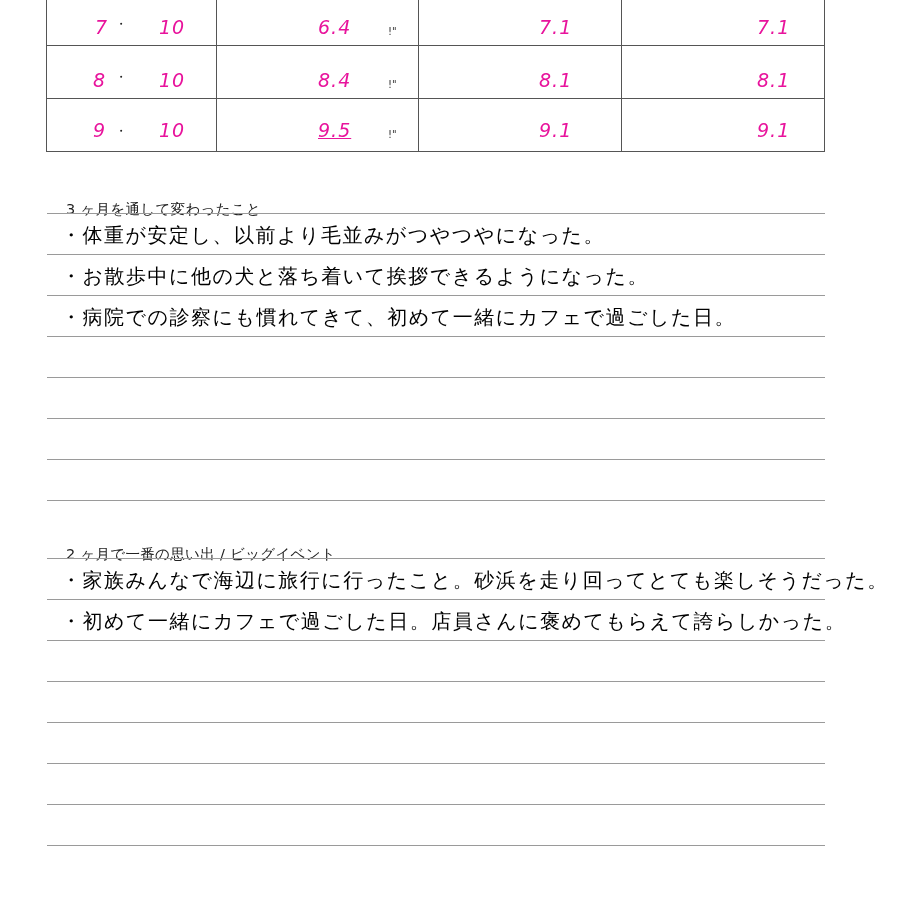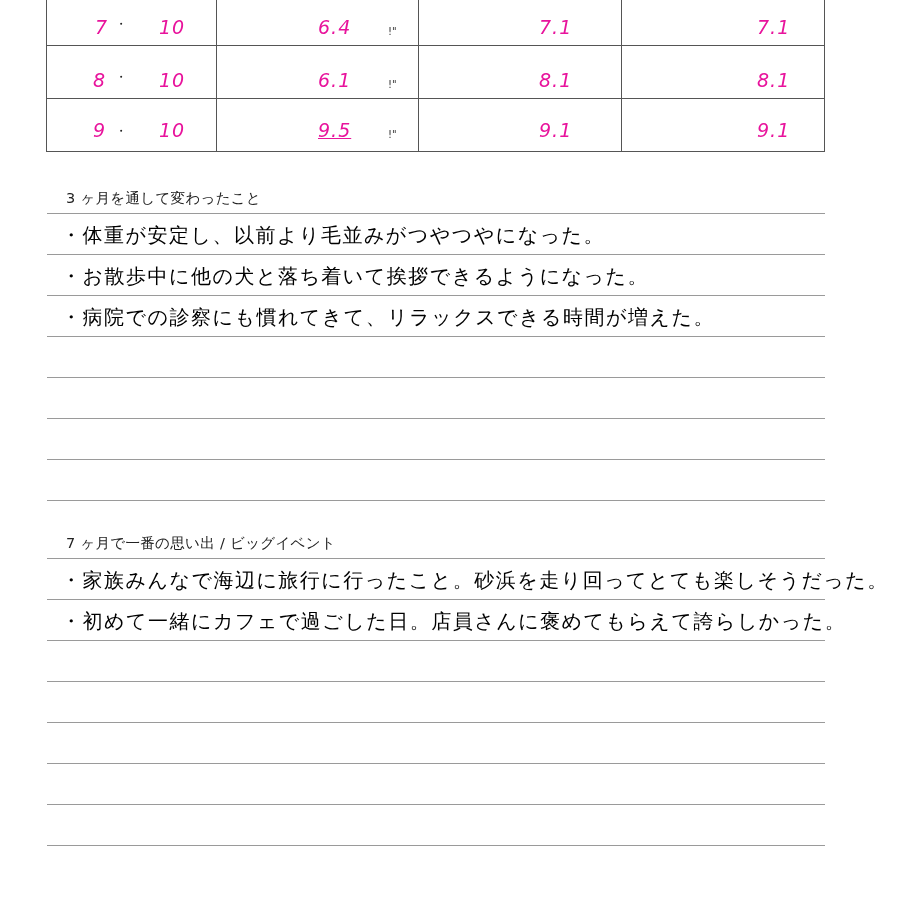--- a/index.html
+++ b/index.html
@@ -67,20 +67,21 @@
       left: 47px;
       width: 778px;
     }
     .section-title {
       position: absolute;
       left: 19px;
       font-size: 14.5px;
       color: #222;
       letter-spacing: 0.3px;
       white-space: nowrap;
+      margin-top: 11px;
     }
     .ruled-line {
       position: absolute;
       left: 0;
       width: 778px;
       height: 0;
       border-top: 1.5px solid #9a9a9a;
     }
     .entry {
       position: absolute;
@@ -115,21 +116,21 @@
     </div>
   </div>
 
   <div class="trow">
     <div class="tcell c0">
       <span class="hw" style="left:46px; top:23px;">8</span>
       <span class="dot" style="left:68px; top:23px;">・</span>
       <span class="hw" style="left:112px; top:23px;">10</span>
     </div>
     <div class="tcell c1">
-      <span class="hw" style="left:101px; top:23px;">6.1</span>
+      <span class="hw" style="left:101px; top:23px;">8.4</span>
       <span class="mark" style="left:171px; top:33px;">!"</span>
     </div>
     <div class="tcell c2">
       <span class="hw" style="left:120px; top:23px;">8.1</span>
     </div>
     <div class="tcell c3">
       <span class="hw" style="left:135px; top:23px;">8.1</span>
     </div>
   </div>
 
@@ -152,34 +153,34 @@
   </div>
 </div>
 
 <div class="section" style="top:0;">
   <div class="section-title" style="top:189px;">3 ヶ月を通して変わったこと</div>
   <div class="ruled-line" style="top:213px;"></div>
   <div class="entry" style="top:222px;">・体重が安定し、以前より毛並みがつやつやになった。</div>
   <div class="ruled-line" style="top:254px;"></div>
   <div class="entry" style="top:263px;">・お散歩中に他の犬と落ち着いて挨拶できるようになった。</div>
   <div class="ruled-line" style="top:295px;"></div>
-  <div class="entry" style="top:304px;">・病院での診察にも慣れてきて、リラックスできる時間が増えた。</div>
+  <div class="entry" style="top:304px;">・病院での診察にも慣れてきて、初めて一緒にカフェで過ごした日。</div>
   <div class="ruled-line" style="top:336px;"></div>
   <div class="entry" style="top:345px;"></div>
   <div class="ruled-line" style="top:377px;"></div>
   <div class="entry" style="top:386px;"></div>
   <div class="ruled-line" style="top:418px;"></div>
   <div class="entry" style="top:427px;"></div>
   <div class="ruled-line" style="top:459px;"></div>
   <div class="entry" style="top:468px;"></div>
   <div class="ruled-line" style="top:500px;"></div>
 </div>
 
 <div class="section" style="top:0;">
-  <div class="section-title" style="top:534px;">7 ヶ月で一番の思い出 / ビッグイベント</div>
+  <div class="section-title" style="top:534px;">2 ヶ月で一番の思い出 / ビッグイベント</div>
   <div class="ruled-line" style="top:558px;"></div>
   <div class="entry" style="top:567px;">・家族みんなで海辺に旅行に行ったこと。砂浜を走り回ってとても楽しそうだった。</div>
   <div class="ruled-line" style="top:599px;"></div>
   <div class="entry" style="top:608px;">・初めて一緒にカフェで過ごした日。店員さんに褒めてもらえて誇らしかった。</div>
   <div class="ruled-line" style="top:640px;"></div>
   <div class="entry" style="top:649px;"></div>
   <div class="ruled-line" style="top:681px;"></div>
   <div class="entry" style="top:690px;"></div>
   <div class="ruled-line" style="top:722px;"></div>
   <div class="entry" style="top:731px;"></div>

